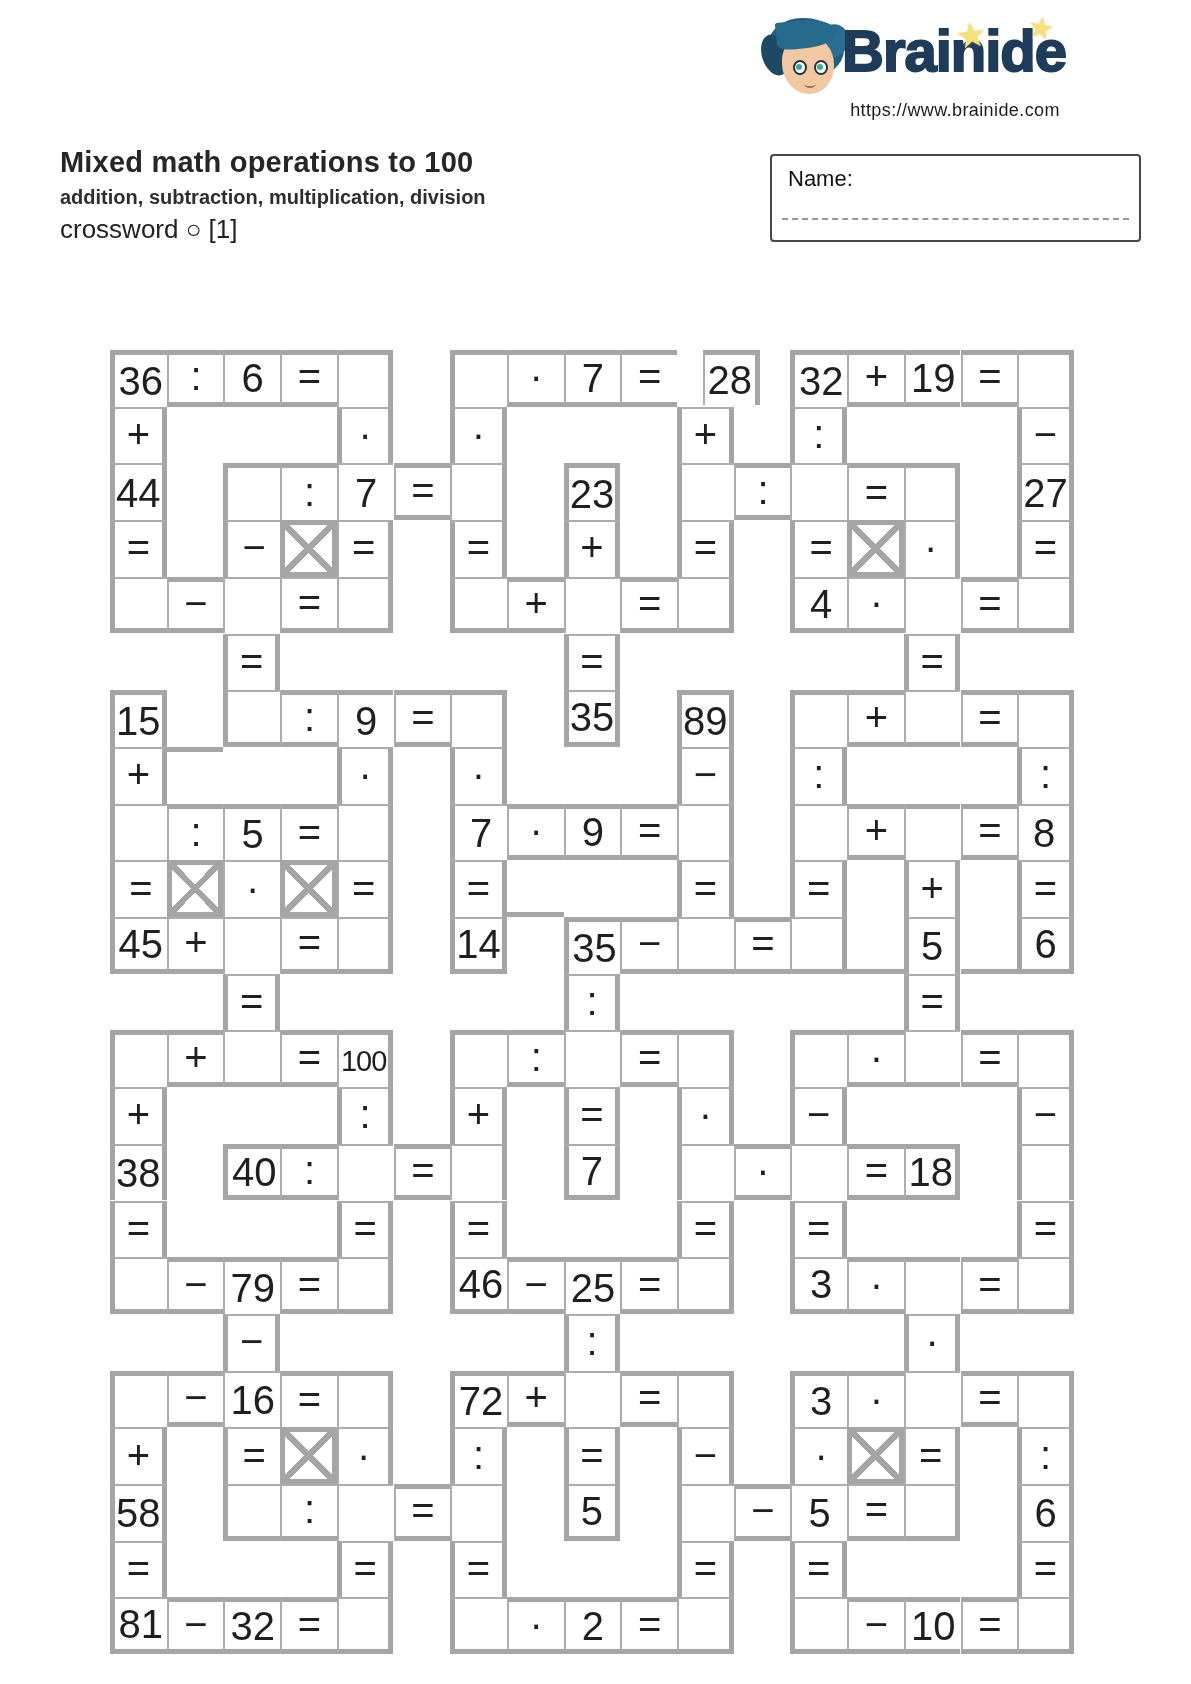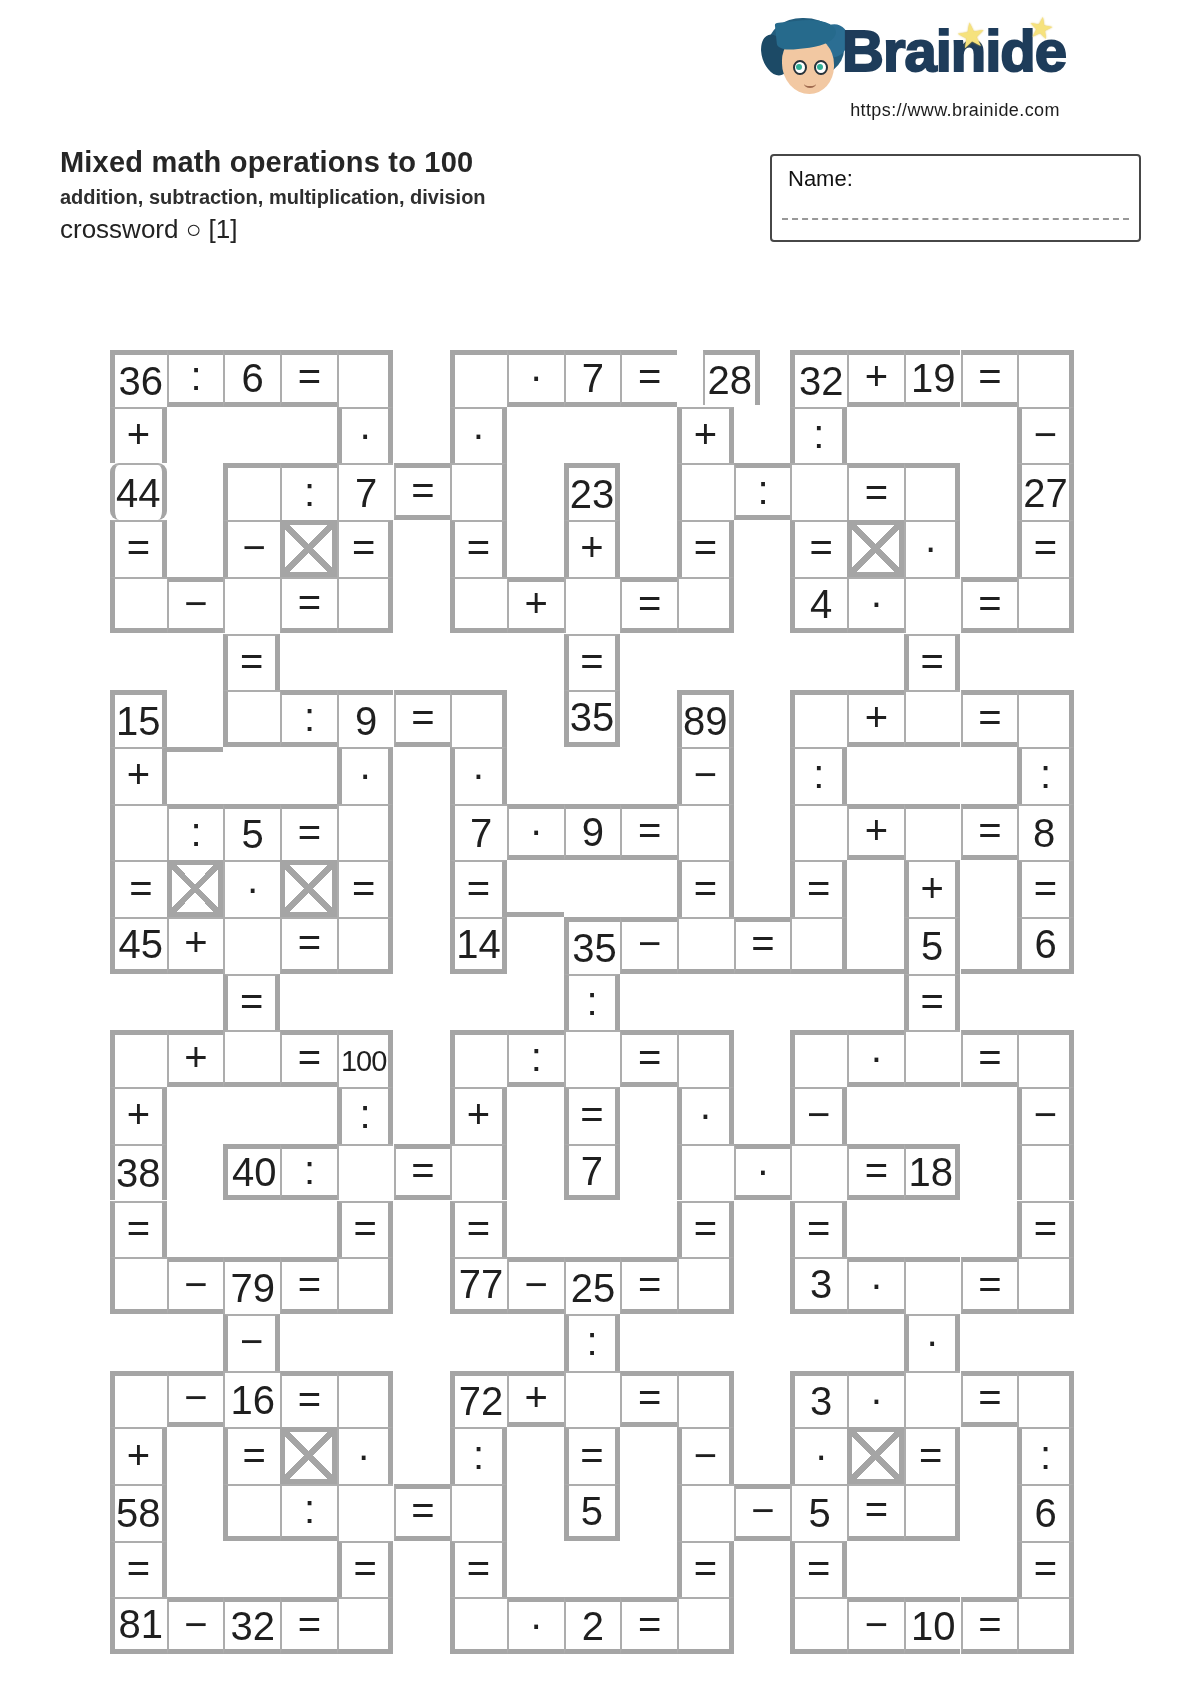--- a/index.html
+++ b/index.html
@@ -134,21 +134,21 @@
       </div>
       <div class="cell" style="left: 680.4px; top: 56.7px; width: 56.7px; height: 56.7px; border-top: 2px solid rgb(173, 173, 173); border-left: 5px solid rgb(165, 165, 165); border-right: 5px solid rgb(165, 165, 165);">
         <span class="op">:</span>
       </div>
       <div class="hole" style="left: 737.1px; top: 56.7px; width: 56.7px; height: 56.7px;"></div>
       <div class="hole" style="left: 793.8px; top: 56.7px; width: 56.7px; height: 56.7px;"></div>
       <div class="hole" style="left: 850.5px; top: 56.7px; width: 56.7px; height: 56.7px;"></div>
       <div class="cell" style="left: 907.2px; top: 56.7px; width: 56.7px; height: 56.7px; border-top: 2px solid rgb(173, 173, 173); border-left: 5px solid rgb(165, 165, 165); border-right: 5px solid rgb(165, 165, 165);">
         <span class="op">−</span>
       </div>
-      <div class="cell" style="left: 0px; top: 113.4px; width: 56.7px; height: 56.7px; border-top: 2px solid rgb(173, 173, 173); border-left: 5px solid rgb(165, 165, 165); border-right: 5px solid rgb(165, 165, 165); border-radius: 9px;">
+      <div class="cell" style="left: 0px; top: 113.4px; width: 56.7px; height: 56.7px; border-top: 2px solid rgb(173, 173, 173); border-left: 5px solid rgb(165, 165, 165); border-right: 5px solid rgb(165, 165, 165);">
         <span>44</span>
       </div>
       <div class="hole" style="left: 56.7px; top: 113.4px; width: 56.7px; height: 56.7px;"></div>
       <div class="cell" style="left: 113.4px; top: 113.4px; width: 56.7px; height: 56.7px; border-top: 5px solid rgb(165, 165, 165); border-left: 5px solid rgb(165, 165, 165);"></div>
       <div class="cell" style="left: 170.1px; top: 113.4px; width: 56.7px; height: 56.7px; border-top: 5px solid rgb(165, 165, 165); border-left: 2px solid rgb(173, 173, 173);">
         <span class="op">:</span>
       </div>
       <div class="cell" style="left: 226.8px; top: 113.4px; width: 56.7px; height: 56.7px; border-top: 2px solid rgb(173, 173, 173); border-left: 2px solid rgb(173, 173, 173);">
         <span>7</span>
       </div>
@@ -529,21 +529,21 @@
         <span class="op">−</span>
       </div>
       <div class="cell" style="left: 113.4px; top: 907.2px; width: 56.7px; height: 56.7px; border-top: 5px solid rgb(165, 165, 165); border-left: 2px solid rgb(173, 173, 173);">
         <span>79</span>
       </div>
       <div class="cell" style="left: 170.1px; top: 907.2px; width: 56.7px; height: 56.7px; border-top: 5px solid rgb(165, 165, 165); border-left: 2px solid rgb(173, 173, 173); border-bottom: 5px solid rgb(165, 165, 165);">
         <span class="op">=</span>
       </div>
       <div class="cell" style="left: 226.8px; top: 907.2px; width: 56.7px; height: 56.7px; border-width: 2px 5px 5px 2px; border-style: solid; border-color: rgb(173, 173, 173) rgb(165, 165, 165) rgb(165, 165, 165) rgb(173, 173, 173);"></div>
       <div class="cell" style="left: 340.2px; top: 907.2px; width: 56.7px; height: 56.7px; border-top: 2px solid rgb(173, 173, 173); border-left: 5px solid rgb(165, 165, 165); border-bottom: 5px solid rgb(165, 165, 165);">
-        <span>77</span>
+        <span>46</span>
       </div>
       <div class="cell" style="left: 396.9px; top: 907.2px; width: 56.7px; height: 56.7px; border-top: 5px solid rgb(165, 165, 165); border-left: 2px solid rgb(173, 173, 173); border-bottom: 5px solid rgb(165, 165, 165);">
         <span class="op">−</span>
       </div>
       <div class="cell" style="left: 453.6px; top: 907.2px; width: 56.7px; height: 56.7px; border-top: 5px solid rgb(165, 165, 165); border-left: 2px solid rgb(173, 173, 173);">
         <span>25</span>
       </div>
       <div class="cell" style="left: 510.3px; top: 907.2px; width: 56.7px; height: 56.7px; border-top: 5px solid rgb(165, 165, 165); border-left: 2px solid rgb(173, 173, 173); border-bottom: 5px solid rgb(165, 165, 165);">
         <span class="op">=</span>
       </div>

